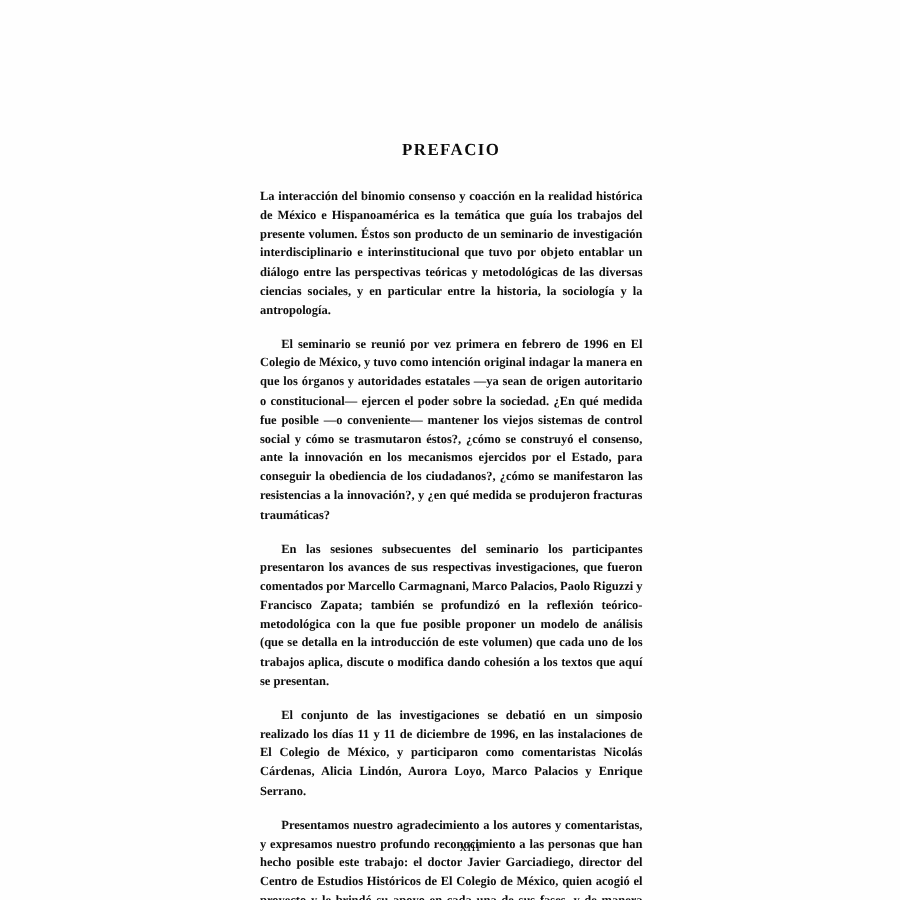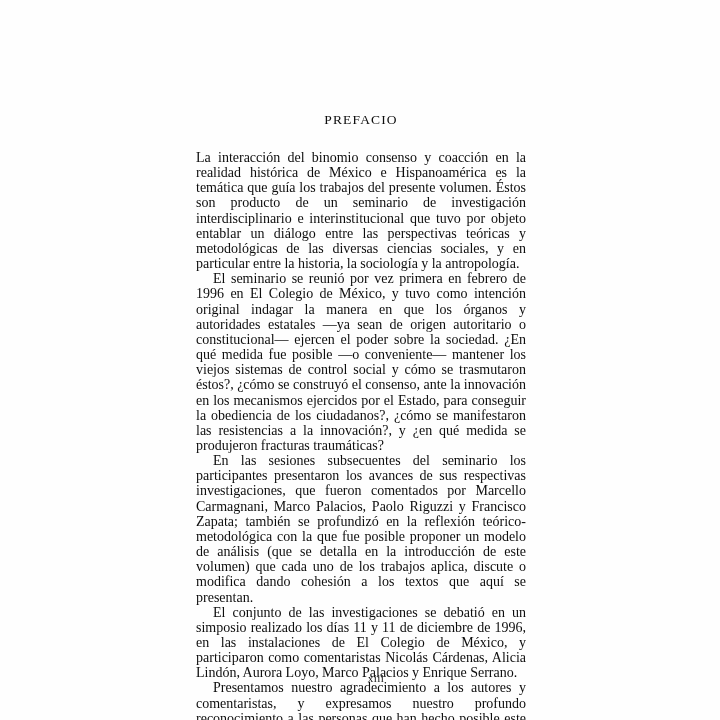--- a/index.html
+++ b/index.html
@@ -27,36 +27,37 @@
   .text-block {
     position: absolute;
     left: 196px;
     top: 112px;
     width: 330px;
   }
 
   .page-title {
     text-align: center;
     font-size: 13.5px;
-    font-weight: 400;
+    font-weight: 700;
     letter-spacing: 1.15px;
     margin: 0 0 22px 0;
     font-family: "Liberation Serif", "DejaVu Serif", serif;
   }
 
   .para {
-    margin: 0;
-    font-size: 14px;
+    margin: 12px;
+    font-size: 10px;
     line-height: 15.15px;
     text-align: justify;
     text-justify: inter-word;
     text-indent: 17px;
     hyphens: manual;
     -webkit-hyphens: manual;
     word-spacing: -0.1px;
+    font-weight: bold;
   }
 
   .para.first {
     text-indent: 0;
   }
 
   .folio {
     position: absolute;
     left: 0;
     top: 672px;

